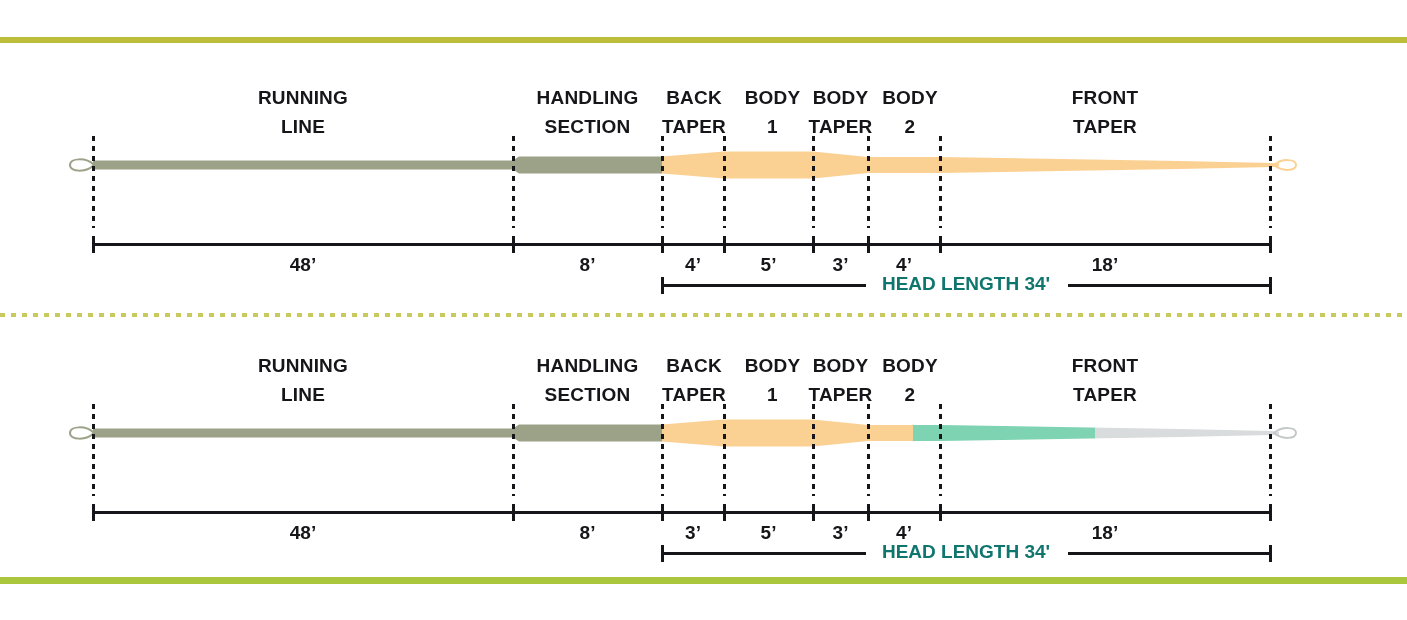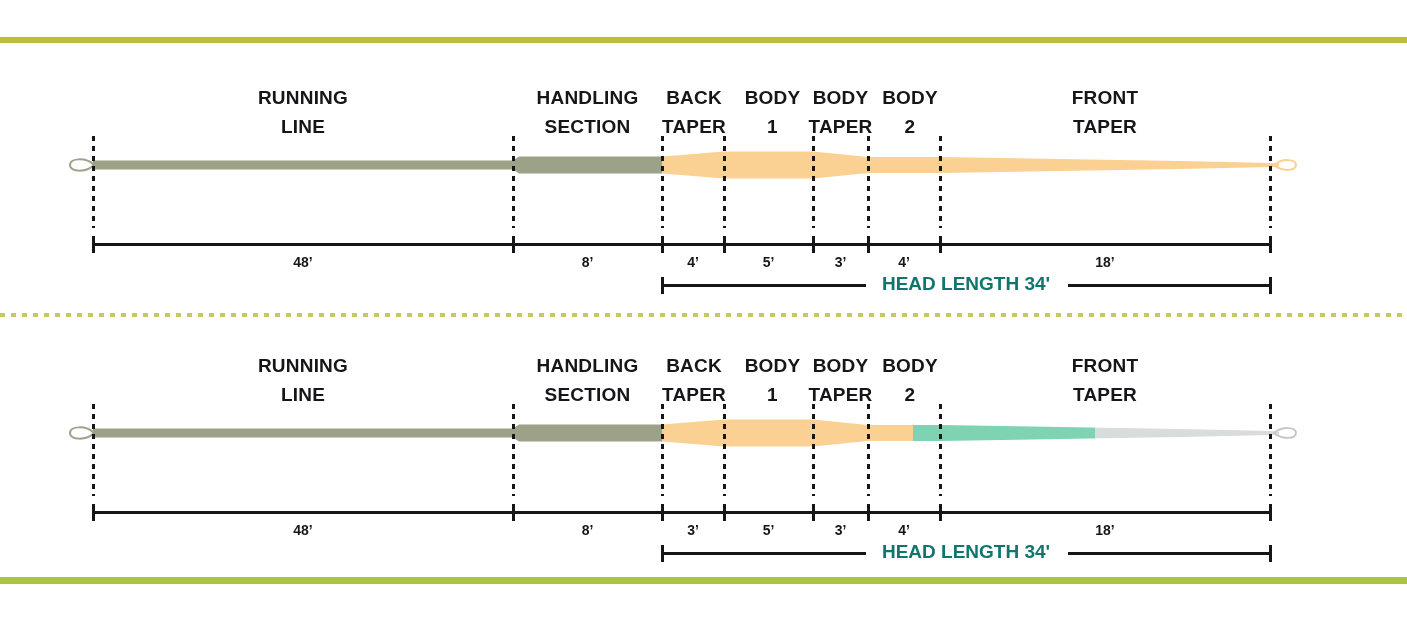--- a/index.html
+++ b/index.html
@@ -80,21 +80,21 @@
   }
   .axis-tick {
     position: absolute;
     top: 2px; width: 3px; height: 17px;
     background: #16161a;
   }
   .axis-val {
     position: absolute;
     top: 20px;
     text-align: center;
-    font-size: 14px;
+    font-size: 19px;
     font-weight: bold;
     color: #16161a;
   }
 
   
   .head { position: absolute; left: 0; top: 212px; width: 1407px; height: 32px; }
   .head-bar {
     position: absolute;
     top: 12px; height: 3px;
     background: #16161a;

